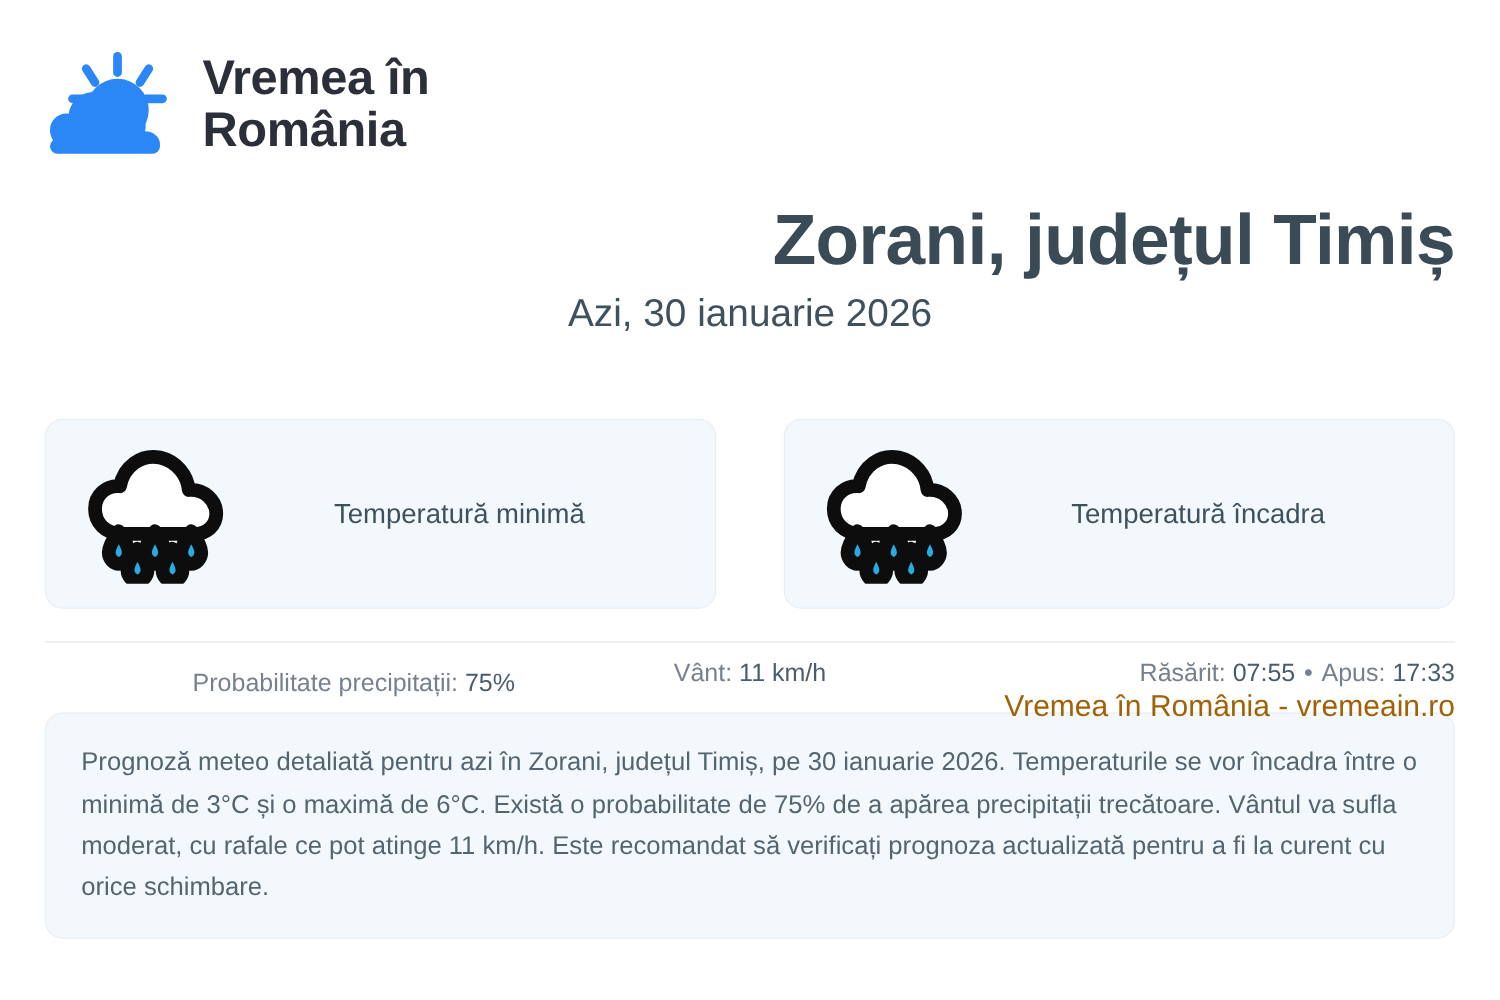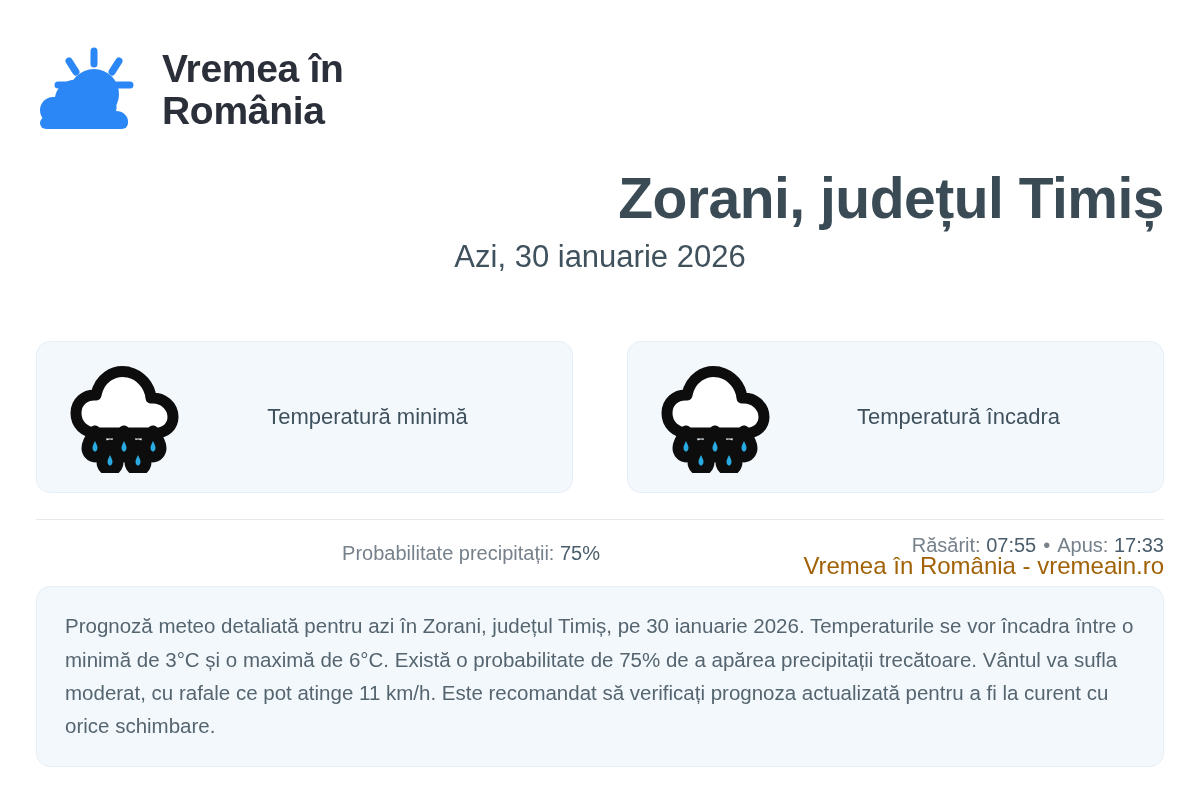--- a/index.html
+++ b/index.html
@@ -9,21 +9,21 @@
     height: 800px;
     background: #ffffff;
     font-family: "Liberation Sans", sans-serif;
     overflow: hidden;
   }
 
   .page {
     position: relative;
     width: 1200px;
     height: 620px;
-    padding: 8px 36px;
+    padding: 2px 36px;
   }
 
   
   .brand {
     display: flex;
     align-items: center;
     gap: 22px;
     padding-top: 46px;
     height: 118px;
   }
@@ -118,21 +118,21 @@
   }
   .stat { color: #76818c; white-space: nowrap; }
   .stat .val { color: #4a5d6b; }
   .stat-left   { flex: 1 1 0; text-align: right; margin-top: 16px; }
   .stat-center { flex: 1 1 0; text-align: center; }
   .stat-right  { flex: 1 1 0; text-align: right; }
   .dot { color: #76818c; padding: 0 7px; }
 
   
   .description {
-    margin-top: 16px;
+    margin-top: 6px;
     background: #f3f8fd;
     border: 1px solid #e6eef6;
     border-radius: 14px;
     padding: 22px 28px 24px 28px;
     font-size: 20.5px;
     line-height: 1.62;
     color: #55656f;
   }
 
   
@@ -212,20 +212,21 @@
       </div>
     </div>
 
   </div>
 
   <div class="divider"></div>
   <div class="stats">
 
     <div class="stat stat-left"><span>Probabilitate precipitații: </span><span class="val">75%</span></div>
 
+    <div class="stat stat-center"><span>Vânt: </span><span class="val">11 km/h</span></div>
 
     <div class="stat stat-right"><span>Răsărit: </span><span class="val">07:55</span><span class="dot">•</span><span>Apus: </span><span class="val">17:33</span></div>
 
   </div>
 
   <div class="description">Prognoză meteo detaliată pentru azi în Zorani, județul Timiș, pe 30 ianuarie 2026. Temperaturile se vor încadra între o minimă de 3°C și o maximă de 6°C. Există o probabilitate de 75% de a apărea precipitații trecătoare. Vântul va sufla moderat, cu rafale ce pot atinge 11 km/h. Este recomandat să verificați prognoza actualizată pentru a fi la curent cu orice schimbare.</div>
 
   <div class="footer">Vremea în România - vremeain.ro</div>
 
 </div>

